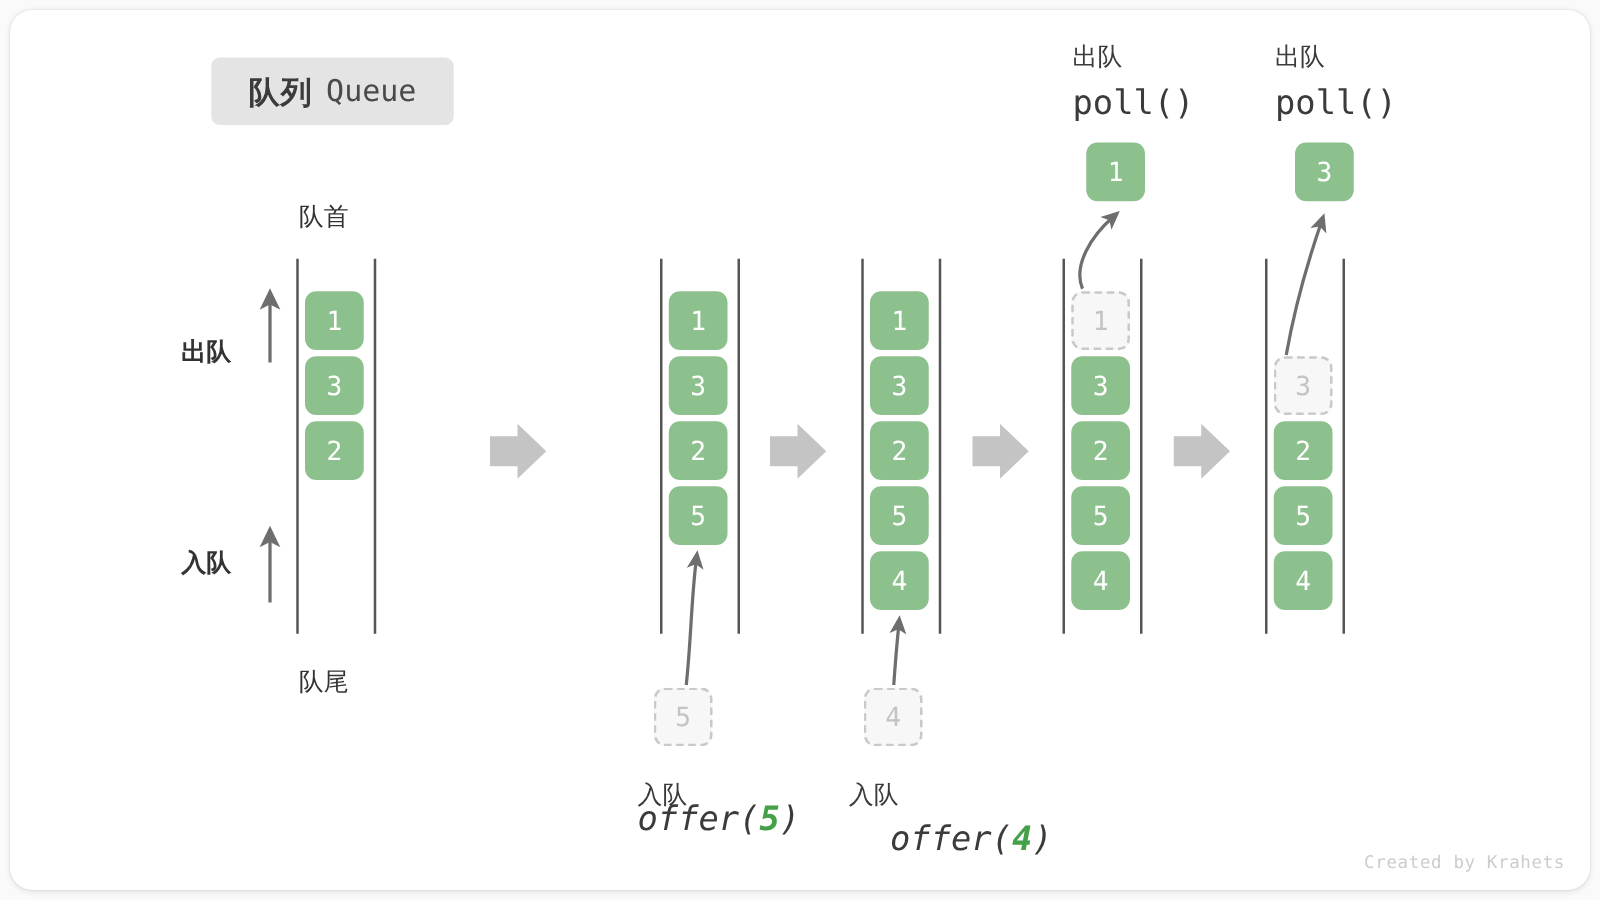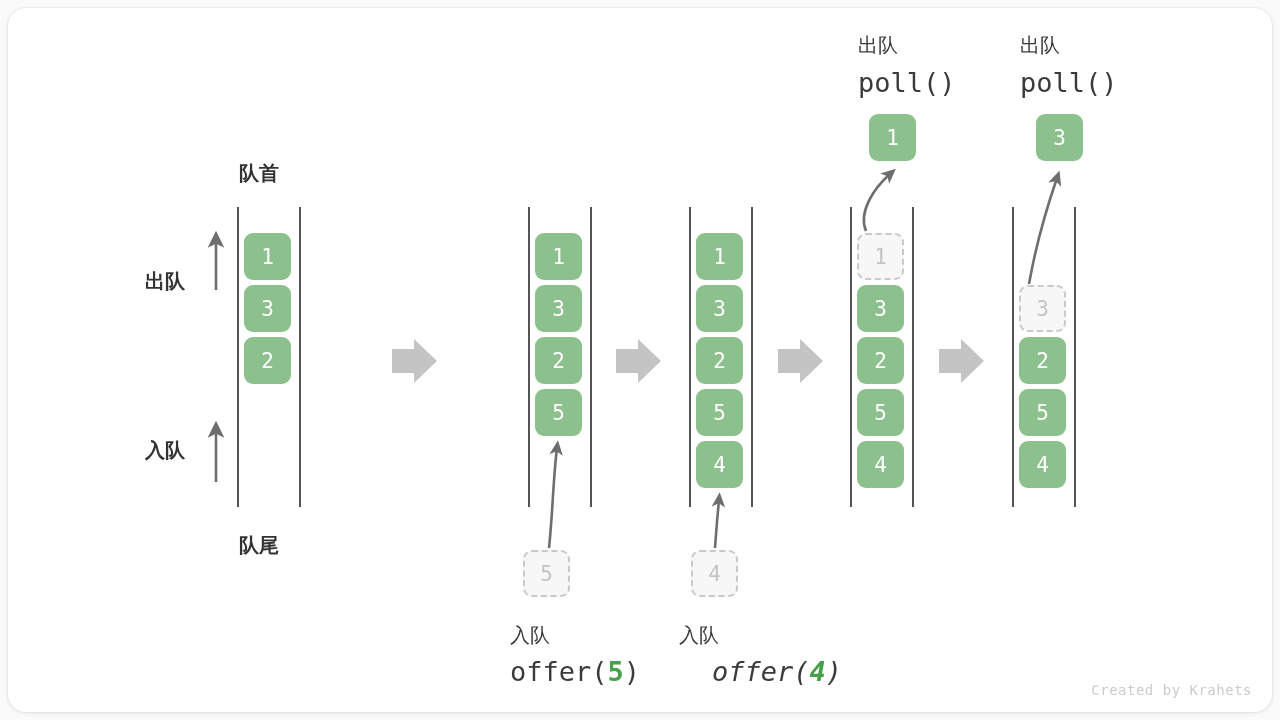--- a/index.html
+++ b/index.html
@@ -54,21 +54,21 @@
     font-family: "DejaVu Sans Mono", "Liberation Mono", monospace;
     font-size: 24px;
     color: #4a4a4a;
   }
 
   
   .abs { position: absolute; }
 
   .hdr-label {
     font-size: 20px;
-    font-weight: bold;
+    font-weight: normal;
     color: #333333;
     white-space: nowrap;
   }
   .side-label {
     font-size: 20px;
     font-weight: bold;
     color: #333333;
     white-space: nowrap;
   }
   .op-cn {
@@ -134,20 +134,24 @@
     width: 1280px; height: 720px;
     pointer-events: none;
   }
 </style>
 </head>
 <body>
 
 <div id="canvas">
   <div class="card"></div>
 
+  <div class="title-badge">
+    <span class="title-cn">队列</span>
+    <span class="title-en">Queue</span>
+  </div>
 
   <div class="abs hdr-label" style="left:239px; top:160px;">队首</div>
   <div class="abs hdr-label" style="left:239px; top:532px;">队尾</div>
 
   <div class="abs side-label" style="left:145px; top:268px;">出队</div>
   <div class="abs side-label" style="left:145px; top:437px;">入队</div>
 
   <div class="rail" style="left:237px; top:207px; height:300px;"></div>
   <div class="rail" style="left:299px; top:207px; height:300px;"></div>
 
@@ -159,21 +163,21 @@
   <div class="rail" style="left:590px; top:207px; height:300px;"></div>
 
   <div class="box filled" style="left:535px; top:233px;">1</div>
   <div class="box filled" style="left:535px; top:285px;">3</div>
   <div class="box filled" style="left:535px; top:337px;">2</div>
   <div class="box filled" style="left:535px; top:389px;">5</div>
 
   <div class="box ghost" style="left:523px; top:550px;">5</div>
 
   <div class="abs op-cn" style="left:510px; top:622px;">入队</div>
-  <div class="abs op-code" style="left:510px; top:656px;">
+  <div class="abs op-code" style="left:510px; top:640px;font-style:italic;">
     <span>offer(</span><span class="num">5</span><span>)</span>
   </div>
 
   <div class="rail" style="left:689px; top:207px; height:300px;"></div>
   <div class="rail" style="left:751px; top:207px; height:300px;"></div>
 
   <div class="box filled" style="left:696px; top:233px;">1</div>
   <div class="box filled" style="left:696px; top:285px;">3</div>
   <div class="box filled" style="left:696px; top:337px;">2</div>
   <div class="box filled" style="left:696px; top:389px;">5</div>

